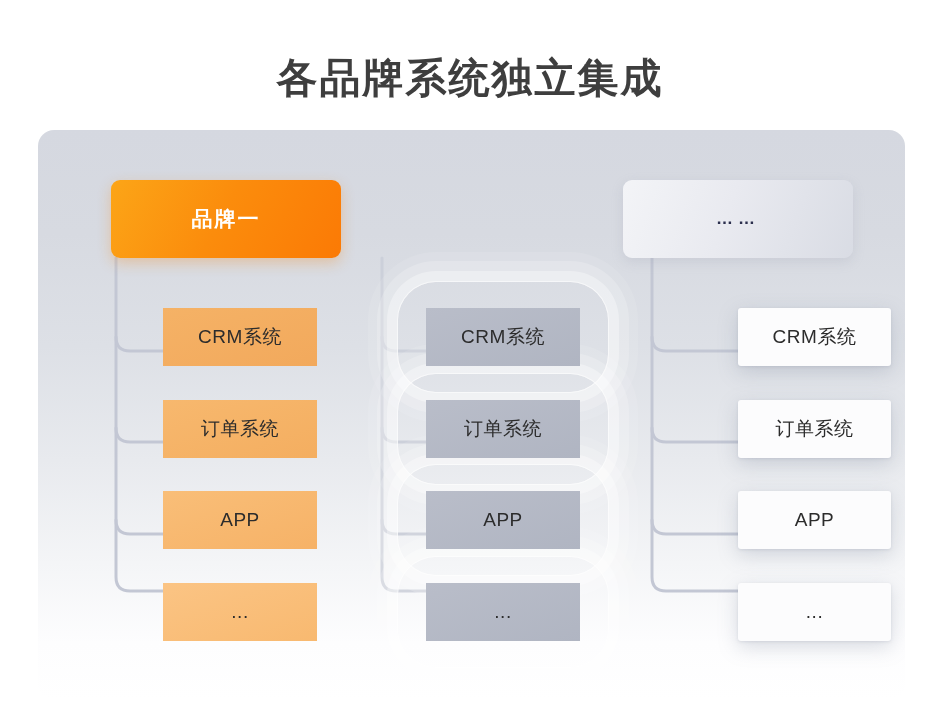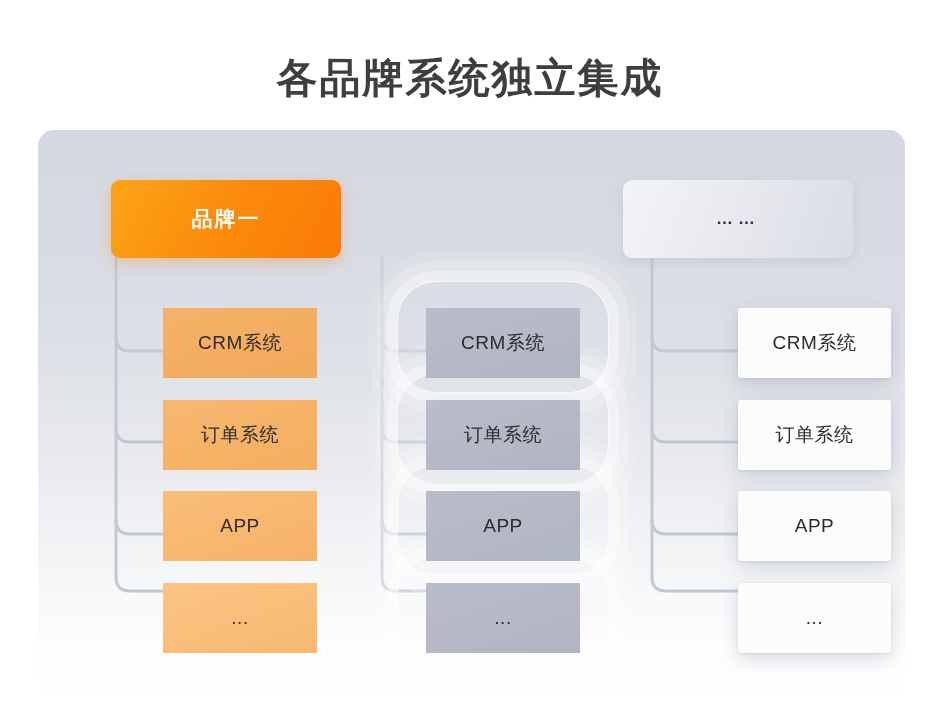--- a/index.html
+++ b/index.html
@@ -115,21 +115,21 @@
   .tree-path-faint {
     fill: none;
     stroke: #ccd0da;
     stroke-width: 3;
     stroke-linecap: round;
   }
 
   
   .sys-card {
     position: absolute;
-    height: 70px;
+    height: 58px;
     display: flex;
     align-items: center;
     justify-content: center;
     font-size: 19px;
     letter-spacing: 0.5px;
     color: #2c2c2c;
     box-sizing: border-box;
   }
 
   

